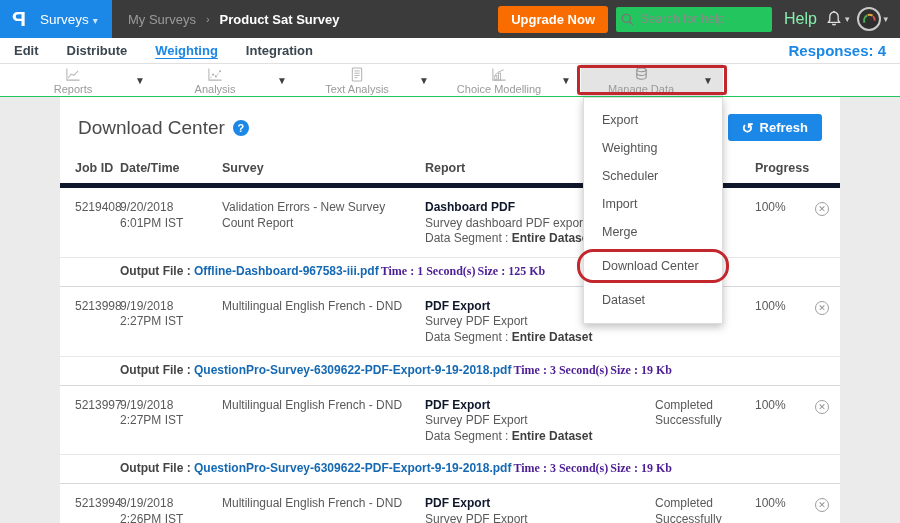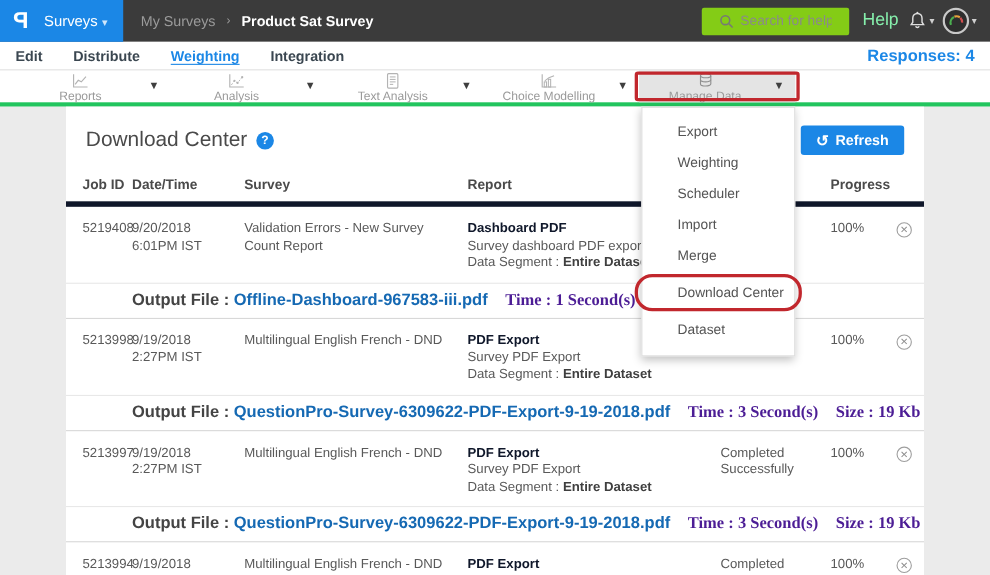--- a/index.html
+++ b/index.html
@@ -11,36 +11,36 @@
   .brand { display:flex; align-items:center; background:#1b87e6; width:112px; padding:0 10px 0 12px; }
   .logo { color:#fff; font-size:21px; font-weight:bold; transform:scaleX(-1); display:inline-block; }
   .brand-menu { color:#fff; font-size:13.5px; margin-left:14px; cursor:pointer; white-space:nowrap; }
   .brand-menu .caret { color:#cfe6fb; font-size:10px; margin-left:4px; }
   .crumbs { display:flex; align-items:center; font-size:13px; margin-left:16px; white-space:nowrap;justify-content:space-between; }
   .crumb-parent { color:#9b9b9b; cursor:pointer; }
   .crumb-sep { color:#9b9b9b; margin:0 10px; font-size:11px; }
   .crumb-current { color:#fff; font-weight:600; }
   .top-right { display:flex; align-items:center; margin-left:auto; padding-right:12px; gap:8px; }
   .upgrade-btn { background:#f96d00; color:#fff; border:none; font-family:inherit; font-weight:bold; font-size:13px; padding:6px 13px; border-radius:3px; cursor:pointer; }
-  .searchbox { display:flex; align-items:center; background:#84cc16; border-radius:2px; height:25px; width:134px; padding:0 16px; gap:6px; }
+  .searchbox { display:flex; align-items:center; background:#22c55e; border-radius:2px; height:25px; width:156px; padding:0 5px; gap:6px; }
   .searchbox input { border:none; outline:none; font-family:inherit; font-size:12.5px; color:#444; width:100%; background:transparent; }
   .searchbox input::placeholder { color:#8a8a8a; }
   .help-label { color:#86efac; font-size:16px; margin-left:4px; cursor:pointer; }
   .icon-btn { display:flex; align-items:center; cursor:pointer; }
   .mini-caret { color:#cfcfcf; font-size:9px; margin-left:2px; }
   .avatar { width:24px; height:24px; border-radius:50%; border:2px solid #c9c9c9; background:#2e2e2e; display:flex; align-items:center; justify-content:center; }
 
   
   .subnav { display:flex; align-items:center; height:25px; padding:0 14px; background:#fff; }
   .subnav .nav-item { font-size:13px; font-weight:600; color:#3a4650; margin-right:28px; cursor:pointer; }
   .subnav .nav-item.active { color:#1b87e6; text-decoration:underline; text-underline-offset:3px; }
   .responses { margin-left:auto; color:#1b87e6; font-size:15px; font-weight:600; }
 
   
-  .toolbar { display:flex; height:34px; border-top:1px solid #e0e0e0; border-bottom:4px solid #22c55e; background:#fff; padding-left:13px; }
+  .toolbar { display:flex; height:34px; border-top:1px solid #e0e0e0; border-bottom:1px solid #22c55e; background:#fff; padding-left:13px; }
   .tb-group { position:relative; width:142px; display:flex; align-items:center; }
   .tb-main { flex:1; display:flex; flex-direction:column; align-items:center; justify-content:center; cursor:pointer; padding-top:2px; }
   .tb-main svg { display:block; }
   .tb-label { font-size:11px; color:#9a9a9a; margin-top:1px; white-space:nowrap; }
   .tb-caret { color:#3f3f3f; font-size:10px; padding:0 10px 0 2px; cursor:pointer; }
   .tb-group.highlight { background:#e4e4e4; }
   .annotation { position:absolute; border:3px solid #c1272d; pointer-events:none; z-index:30; }
   .ann-manage { inset:1px -4px; border-radius:3px; }
 
   
@@ -53,30 +53,30 @@
   .refresh-icon { font-size:14px; font-weight:bold; line-height:1; }
 
   .grid { display:grid; grid-template-columns:45px 102px 203px 230px 100px 60px 25px; padding-left:15px; }
   .thead { border-bottom:5px solid #0f172a; }
   .thead > div { font-size:12.5px; font-weight:bold; color:#4a4a4a; padding:8px 6px 8px 0; }
   .row-group { border-bottom:1px solid #d8d8d8; }
   .row-main > div { font-size:12px; color:#595959; line-height:1.3; padding:12px 8px 10px 0; }
   .cell-report .rt { font-weight:bold; color:#0f172a; }
   .cell-report .seg b { color:#3f3f3f; }
   .row-output { border-top:1px solid #e8e8e8; }
-  .row-output .out { grid-column:2 / 8; font-size:15px; padding:6px 0 7px 0; display:flex; gap:16px; align-items:baseline; white-space:nowrap; }
+  .row-output .out { grid-column:2 / 8; font-size:12px; padding:6px 0 7px 0; display:flex; gap:2px; align-items:baseline; white-space:nowrap; }
   .out-label { font-weight:bold; color:#444; }
   .out-file { font-weight:bold; color:#1569b3; cursor:pointer; }
   .out-meta { font-weight:bold; color:#4c1d95;font-family:Liberation Serif, serif; }
   .cell-progress { text-align:left; }
   .close-circle { width:14px; height:14px; border-radius:50%; border:1px solid #9e9e9e; color:#8f8f8f; font-size:9px; line-height:12px; text-align:center; display:inline-block; cursor:pointer; margin-top:2px; }
 
   
   .dropdown { position:absolute; left:583px; top:97px; width:140px; background:#fff; border:1px solid #ddd; box-shadow:0 3px 8px rgba(0,0,0,0.25); padding:8px 0 9px 0; z-index:20; }
-  .menu-item { height:28px; line-height:28px; padding-left:32px; font-size:12.5px; color:#545454; cursor:pointer; }
+  .menu-item { height:28px; line-height:28px; padding-left:18px; font-size:12.5px; color:#545454; cursor:pointer; }
   .menu-item.annotated { height:40px; display:flex; align-items:center; position:relative; }
   .ann-download { inset:3px -7px; border-radius:16px; }
 
   svg { overflow:visible; }
 </style>
 </head>
 <body>
 
 <div class="screen">
 
@@ -84,20 +84,21 @@
     <div class="brand">
       <span class="logo">P</span>
       <span class="brand-menu"><span>Surveys</span><span class="caret">▾</span></span>
     </div>
     <div class="crumbs">
       <span class="crumb-parent">My Surveys</span>
       <span class="crumb-sep">›</span>
       <span class="crumb-current">Product Sat Survey</span>
     </div>
     <div class="top-right">
+      <button class="upgrade-btn">Upgrade Now</button>
       <div class="searchbox">
         <svg width="13" height="13" viewBox="0 0 13 13">
             <circle cx="5.4" cy="5.4" r="4" fill="none" stroke="#777" stroke-width="1.4"></circle>
             <line x1="8.4" y1="8.4" x2="12" y2="12" stroke="#777" stroke-width="1.4"></line>
           </svg>
         <input type="text" placeholder="Search for help" style="">
       </div>
       <span class="help-label">Help</span>
       <span class="icon-btn">
         <svg width="18" height="18" viewBox="0 0 18 18">

